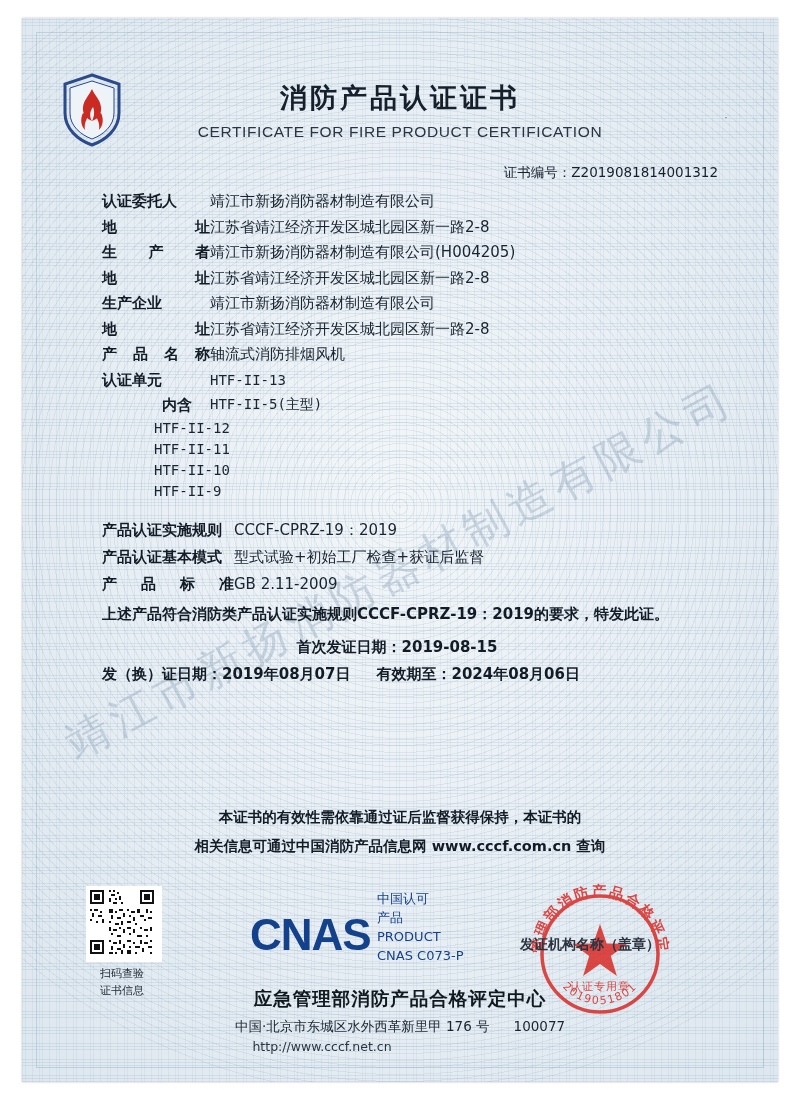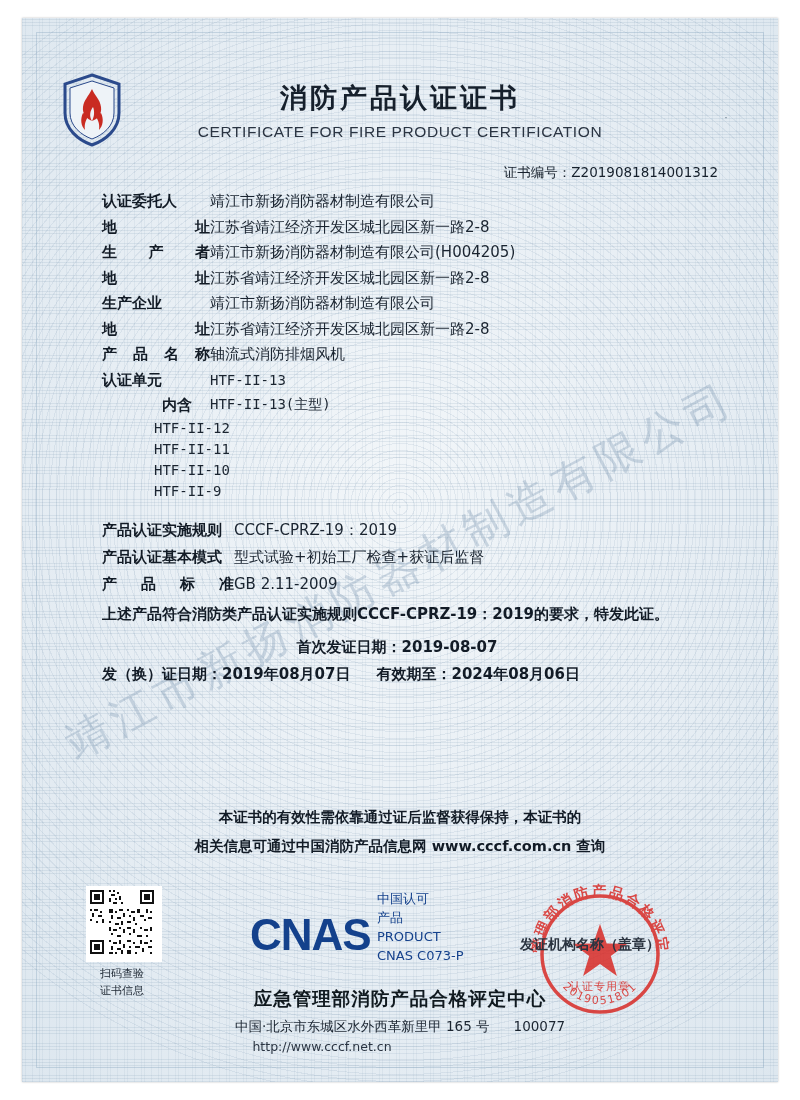--- a/index.html
+++ b/index.html
@@ -421,21 +421,21 @@
           <div class="val">轴流式消防排烟风机</div>
         </div>
 
         <div class="row">
           <div class="lbl">认证单元</div>
           <div class="val mono">HTF-II-13</div>
         </div>
 
         <div class="sub-row">
           <div class="sub-lbl">内含</div>
-          <div class="val mono">HTF-II-13(主型)</div>
+          <div class="val mono">HTF-II-5(主型)</div>
         </div>
         <div class="unit-extra">HTF-II-12</div>
         <div class="unit-extra">HTF-II-11</div>
         <div class="unit-extra">HTF-II-10</div>
         <div class="unit-extra">HTF-II-9</div>
 
         <div class="rule-rows">
           <div class="row">
             <div class="lbl">产品认证实施规则</div>
             <div class="val">CCCF-CPRZ-19：2019</div>
@@ -451,21 +451,21 @@
                 <span>标</span>
                 <span>准</span>
               </div>
             <div class="val">GB 2.11-2009</div>
           </div>
         </div>
 
         <div class="statement">上述产品符合消防类产品认证实施规则CCCF-CPRZ-19：2019的要求，特发此证。</div>
 
         <div class="first-issue">
-          <span>首次发证日期：</span><span>2019-08-07</span>
+          <span>首次发证日期：</span><span>2019-08-15</span>
         </div>
 
         <div class="issue-line">
           <span>发（换）证日期：</span><span>2019年08月07日</span><span class="gap"></span><span>有效期至：</span><span>2024年08月06日</span>
         </div>
       </div>
 
       <div class="validity">
         <div>本证书的有效性需依靠通过证后监督获得保持，本证书的</div>
         <div>相关信息可通过中国消防产品信息网 www.cccf.com.cn 查询</div>
@@ -590,19 +590,19 @@
               <textPath href="#sealArcBottom" startOffset="50%" text-anchor="middle">2019051801</textPath>
             </text>
             <polygon fill="#d8241f" points="80,50 86.7,69.6 107.4,69.8 90.8,82.1 96.9,101.9 80,90 63.1,101.9 69.2,82.1 52.6,69.8 73.3,69.6"></polygon>
             <text x="80" y="116" text-anchor="middle" font-family="DejaVu Sans, sans-serif" font-size="11" fill="#d8241f" letter-spacing="1">认证专用章</text>
           </g>
         </svg>
       </div>
 
       <div class="org">应急管理部消防产品合格评定中心</div>
       <div class="addr">
-        <span>中国·北京市东城区水外西革新里甲 165 号</span><span class="zip">100077</span>
+        <span>中国·北京市东城区水外西革新里甲 176 号</span><span class="zip">100077</span>
       </div>
       <div class="url">http://www.cccf.net.cn</div>
 
     </div>
   </div>
 </div>
 
 </body></html>

